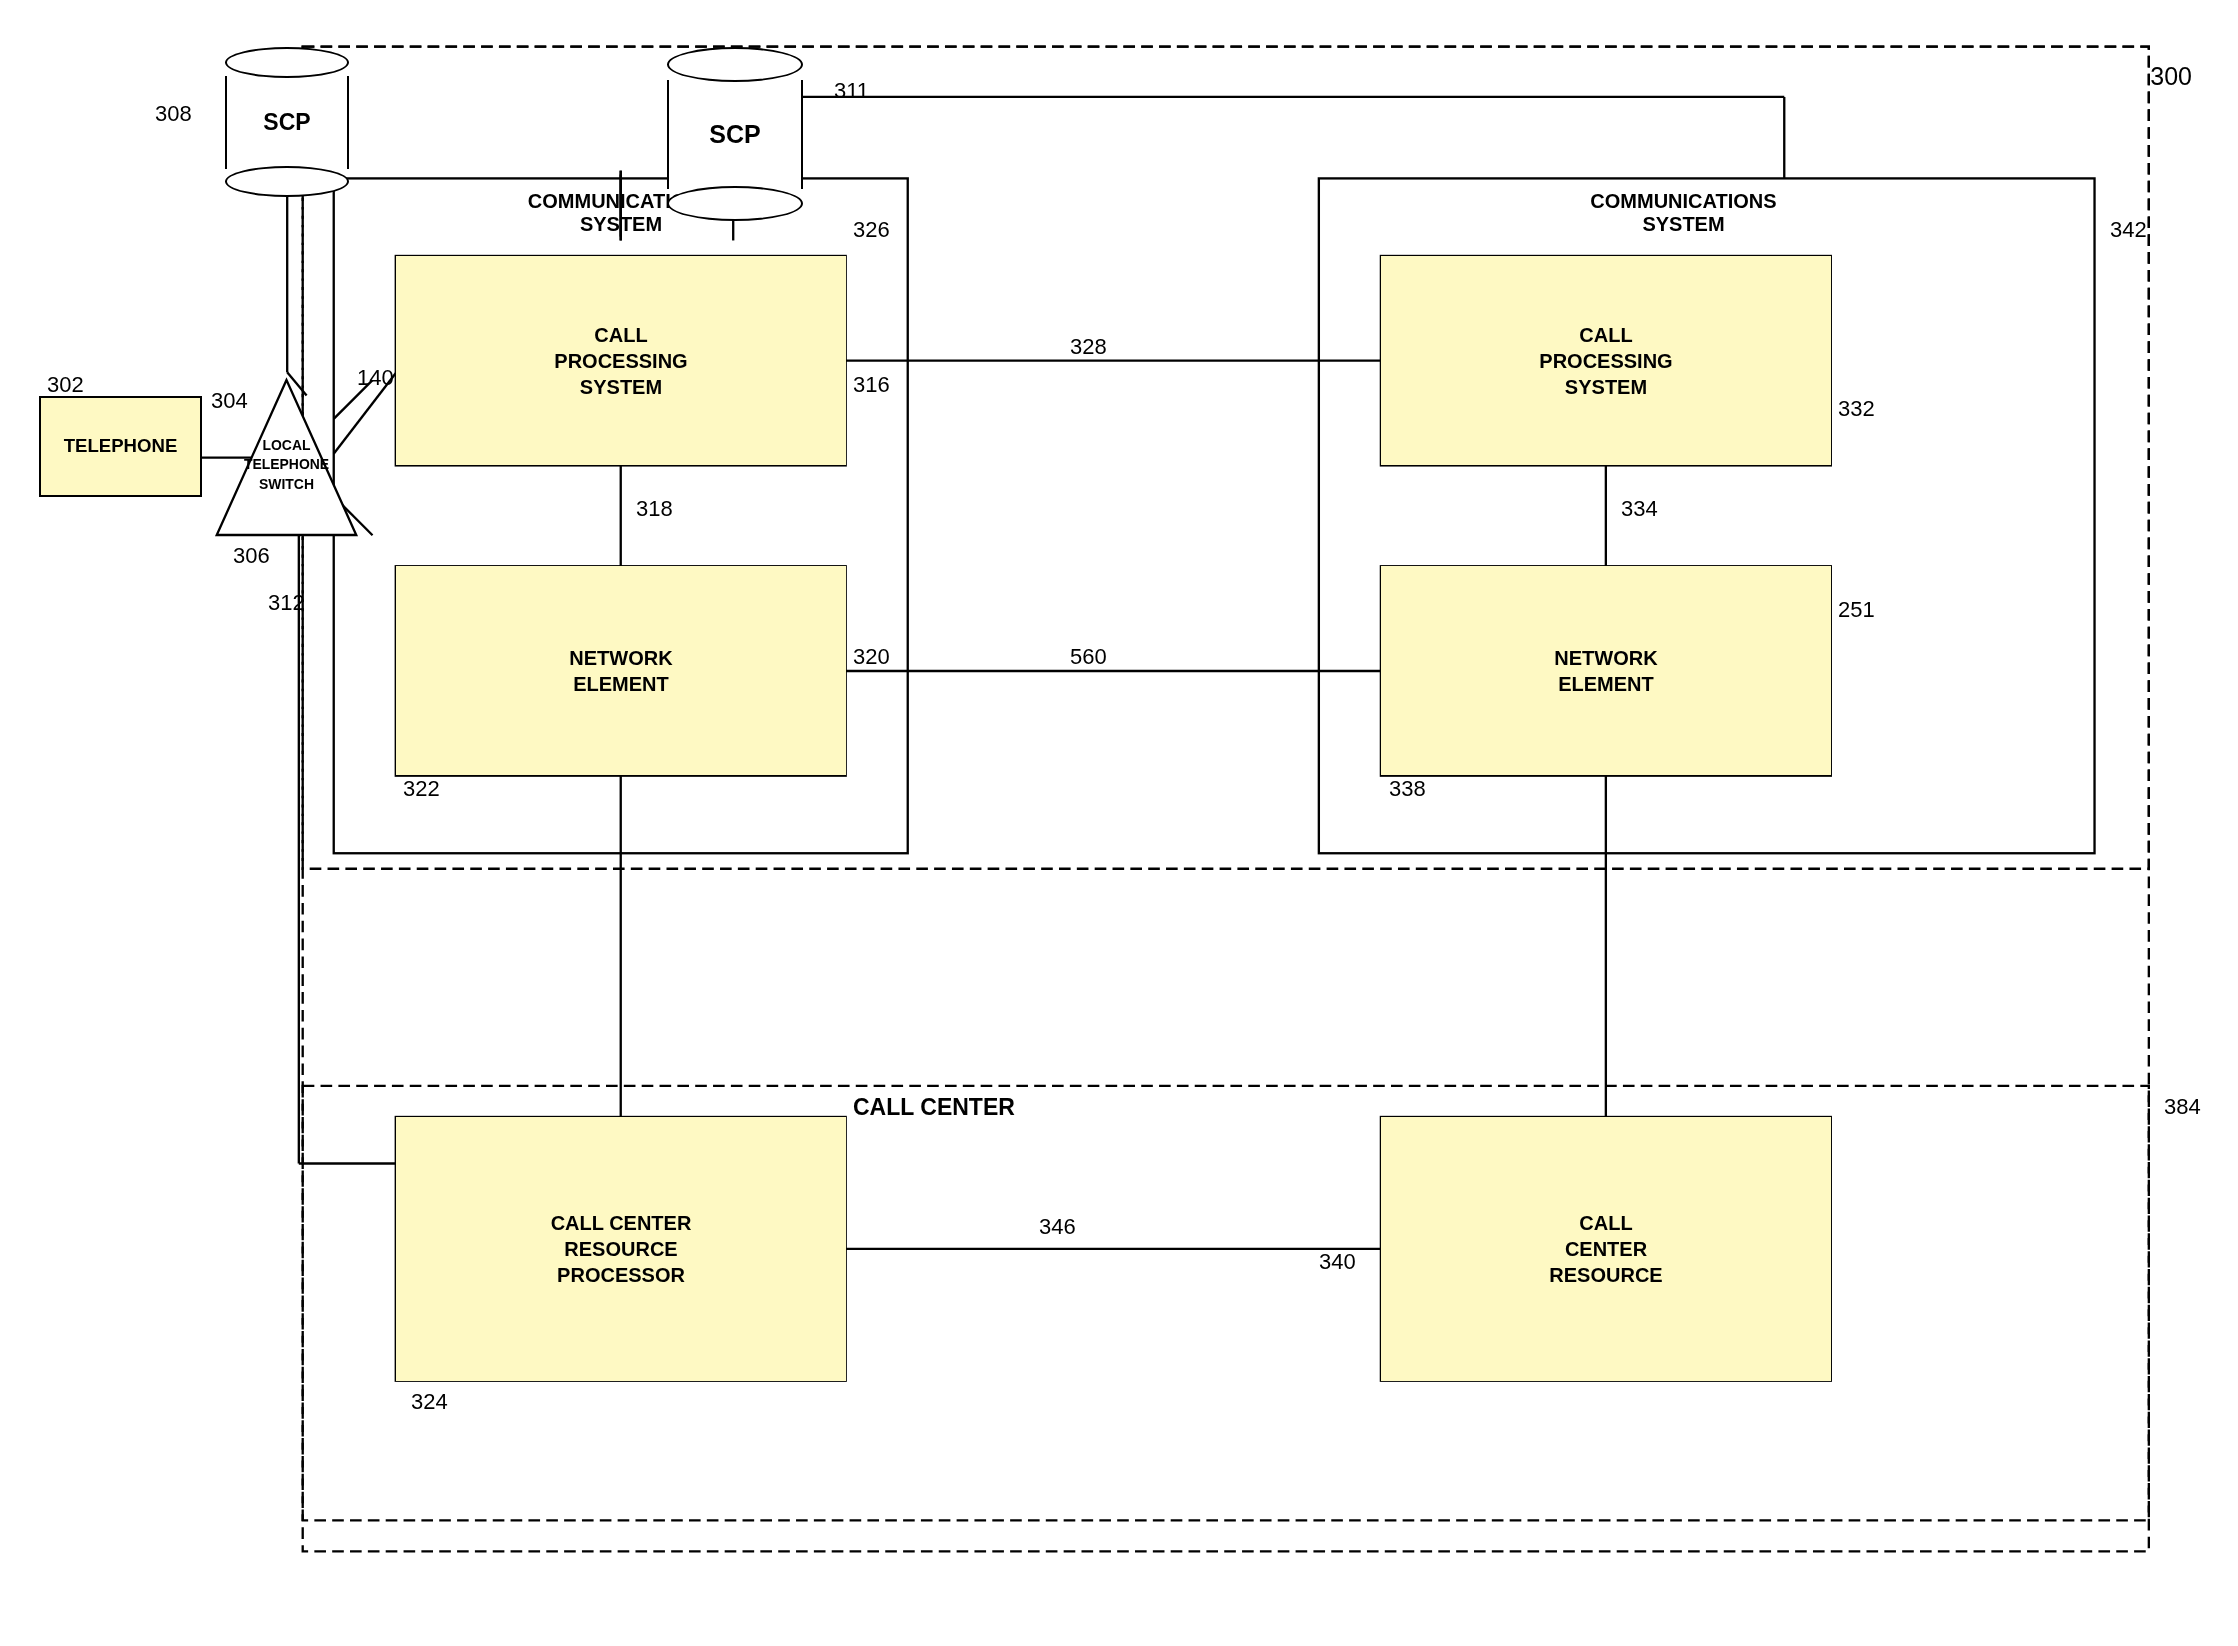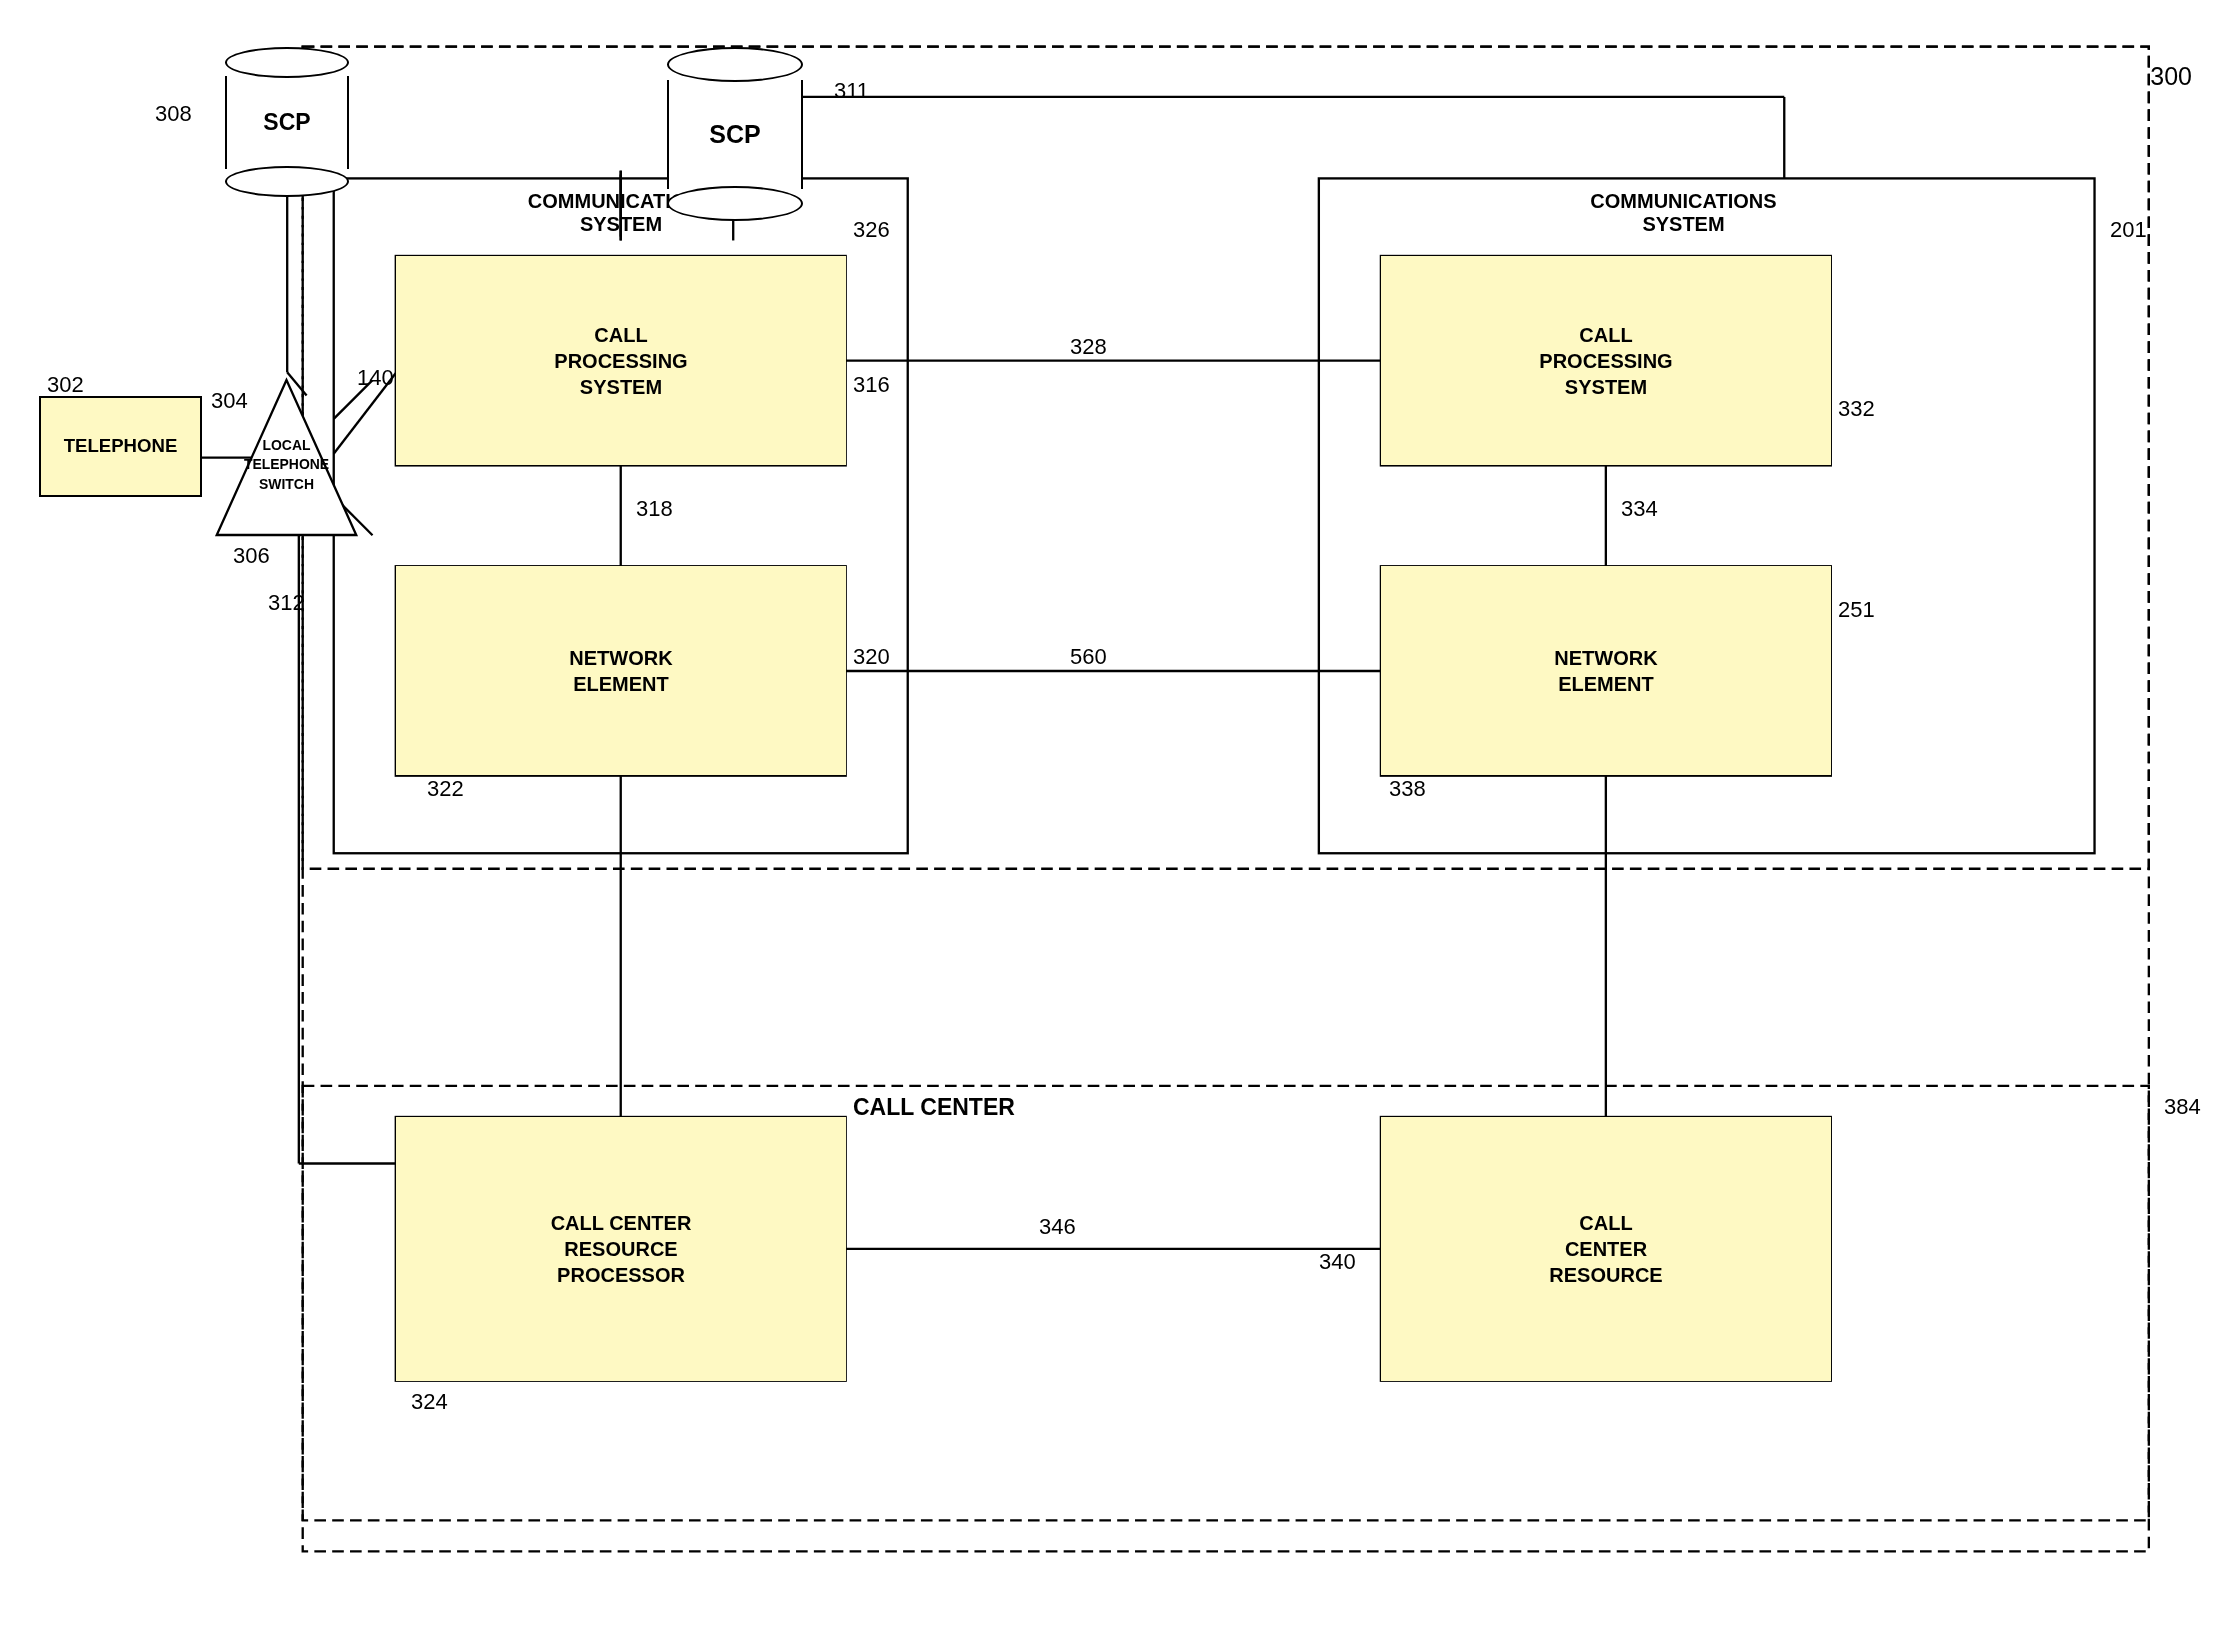--- a/index.html
+++ b/index.html
@@ -155,33 +155,33 @@
   <div class="label" style="left:268px; top:590px;">312</div>
 
   <div class="label-bold" style="left:396px; top:190px; width:450px; font-size:20px;">
     <span>COMMUNICATIONS<br>SYSTEM</span>
   </div>
   <div class="label" style="left:853px; top:217px;">326</div>
 
   <div class="label-bold" style="left:1381px; top:190px; width:605px; font-size:20px; text-align:center;">
     <span>COMMUNICATIONS<br>SYSTEM</span>
   </div>
-  <div class="label" style="left:2110px; top:217px;">201</div>
+  <div class="label" style="left:2110px; top:217px;">342</div>
 
   <div class="box" style="left:396px; top:256px; width:450px; height:209px; font-size:20px; border:none;">
     <span>CALL<br>PROCESSING<br>SYSTEM</span>
   </div>
   <div class="label" style="left:853px; top:372px;">316</div>
   <div class="label" style="left:636px; top:496px;">318</div>
 
   <div class="box" style="left:396px; top:566px; width:450px; height:209px; font-size:20px; border:none;">
     <span>NETWORK<br>ELEMENT</span>
   </div>
   <div class="label" style="left:853px; top:644px;">320</div>
-  <div class="label" style="left:403px; top:776px;margin-left:24px;">322</div>
+  <div class="label" style="left:403px; top:776px;">322</div>
 
   <div class="box" style="left:1381px; top:256px; width:450px; height:209px; font-size:20px; border:none;">
     <span>CALL<br>PROCESSING<br>SYSTEM</span>
   </div>
   <div class="label" style="left:1838px; top:396px;">332</div>
   <div class="label" style="left:1621px; top:496px;">334</div>
 
   <div class="box" style="left:1381px; top:566px; width:450px; height:209px; font-size:20px; border:none;">
     <span>NETWORK<br>ELEMENT</span>
   </div>

